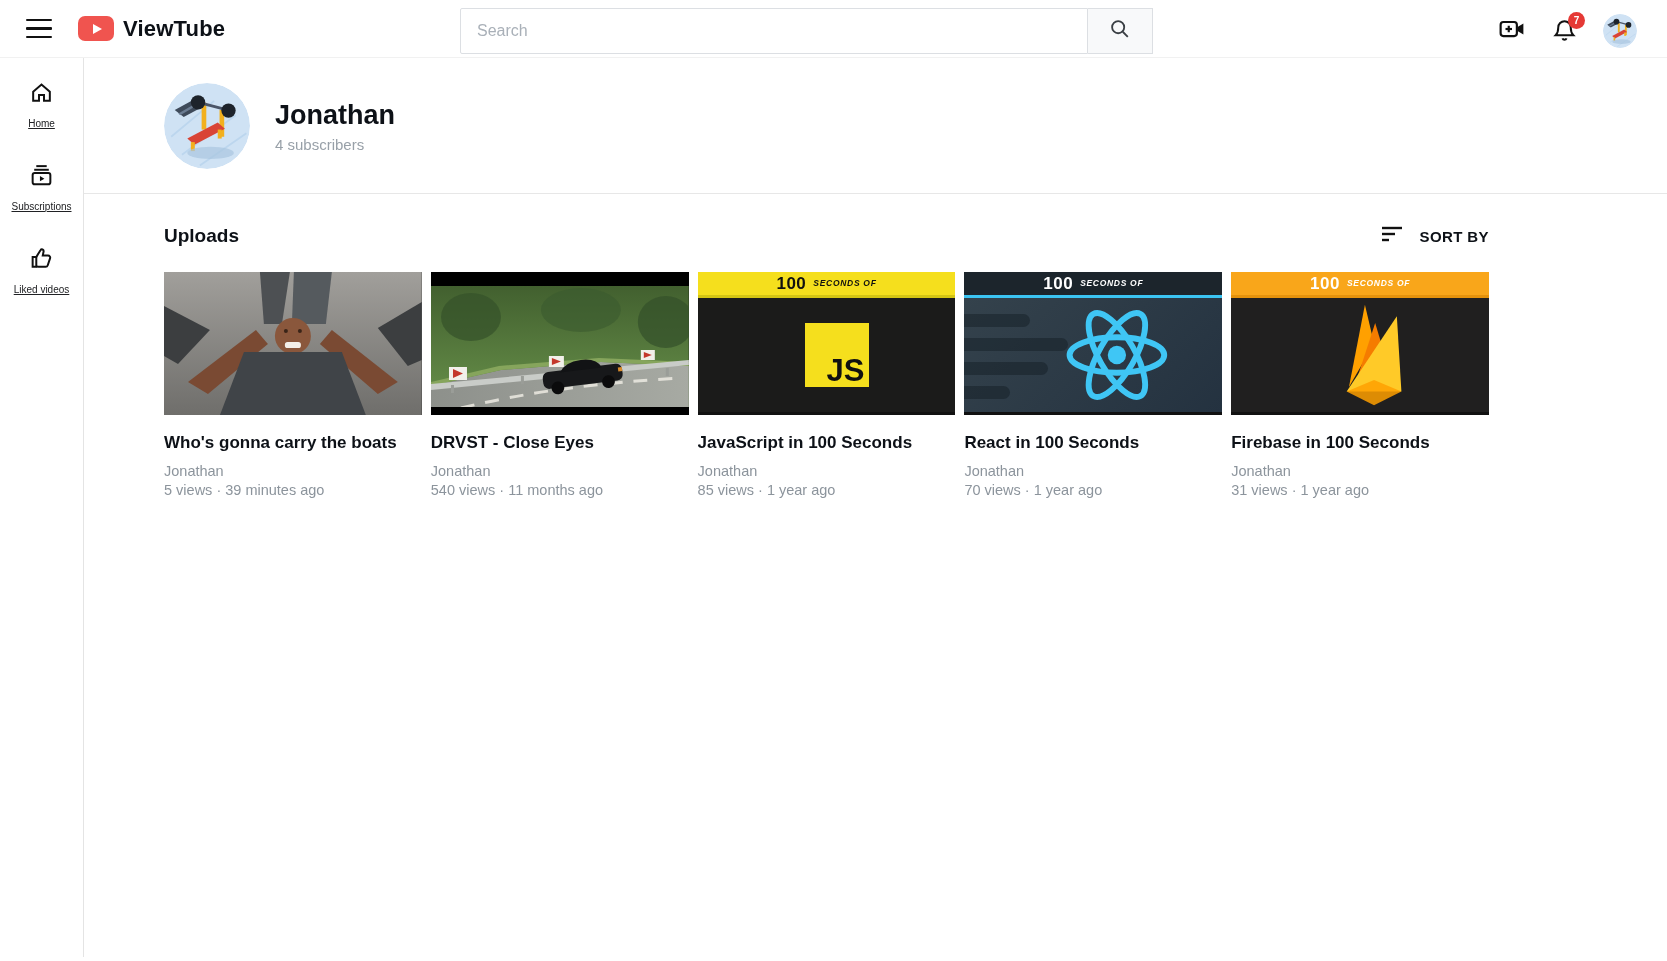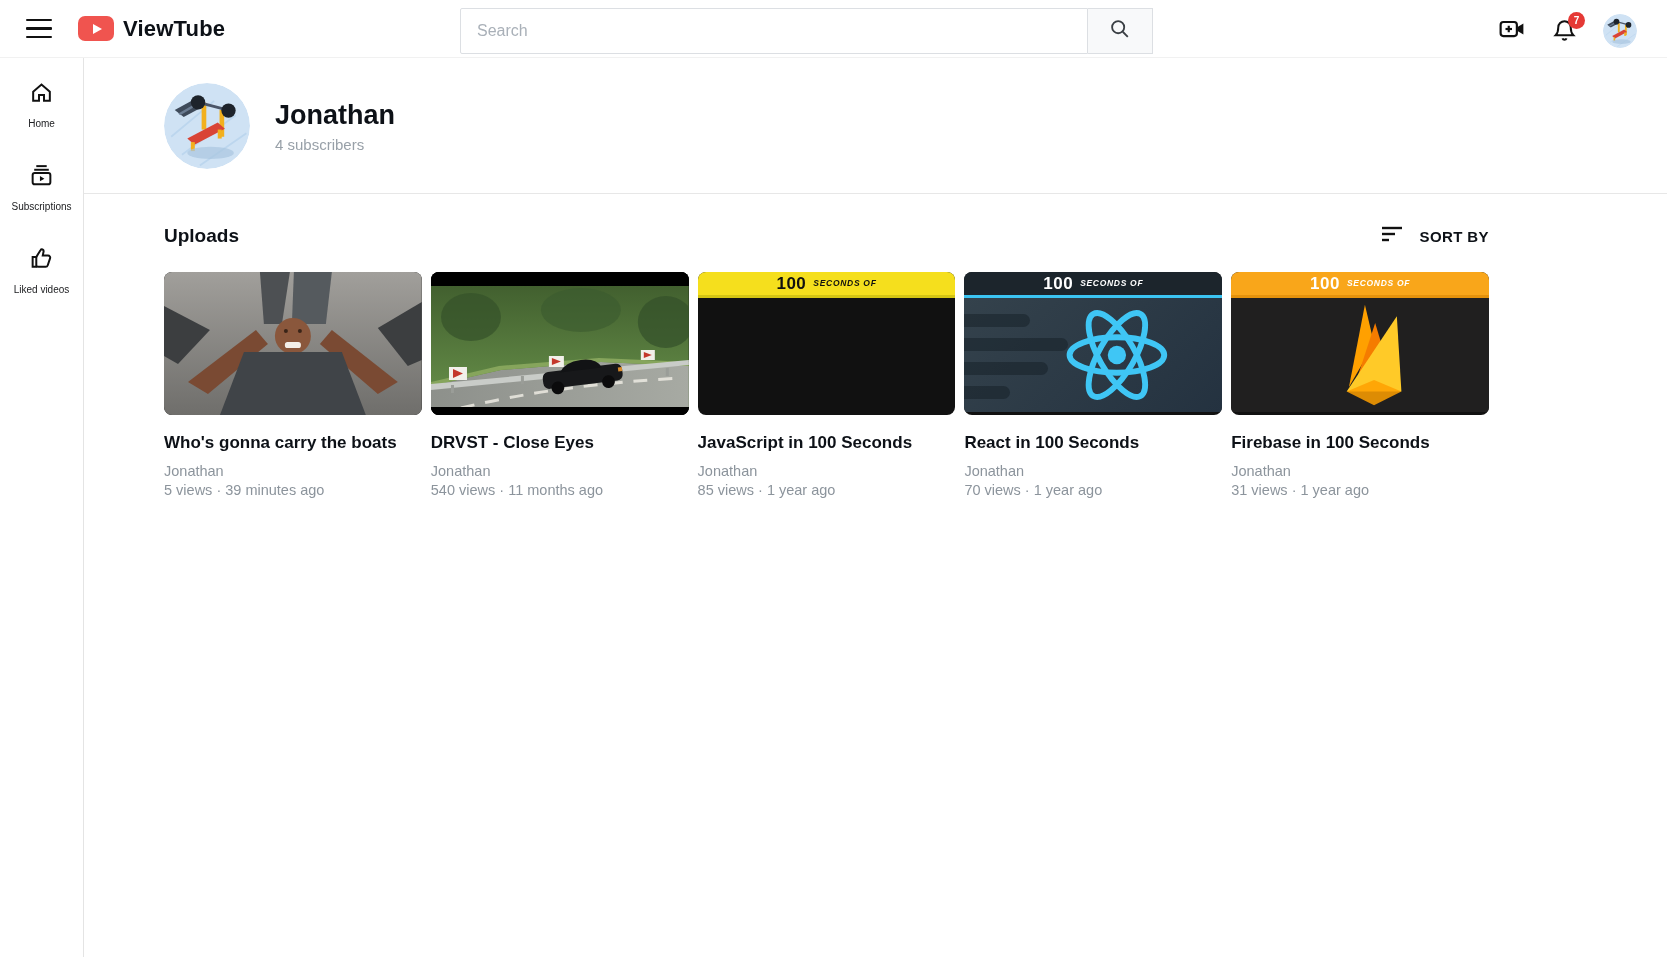--- a/index.html
+++ b/index.html
@@ -34,41 +34,41 @@
     background: #e53935; color: #fff; border-radius: 50%; font-size: 10px; font-weight: 700;
     display: flex; align-items: center; justify-content: center; line-height: 1; }
   .avatar-sm { width: 34px; height: 34px; border-radius: 50%; overflow: hidden; cursor: pointer; }
 
   
   .layout { display: flex; height: 899px; }
   .sidebar { width: 84px; border-right: 1px solid #e4e4e4; padding-top: 22px;
     display: flex; flex-direction: column; align-items: center; gap: 34px; background: #fff; }
   .side-item { display: flex; flex-direction: column; align-items: center; gap: 9px;
     cursor: pointer; color: #161616; }
-  .side-item .lbl { font-size: 10px; color: #202124; white-space: nowrap; }
+  .side-item .lbl { font-size: 10px; color: #202124; white-space: nowrap; text-decoration: underline; }
 
   
   .main { flex: 1; background: #fff; }
   .channel-row { display: flex; align-items: center; padding: 25px 0 24px 80px;
     border-bottom: 1px solid #e7e7e7; }
   .avatar-lg { width: 86px; height: 86px; border-radius: 50%; overflow: hidden; flex: 0 0 auto; }
   .channel-info { margin-left: 25px; display: flex; flex-direction: column; gap: 5px; }
   .channel-name { font-size: 27px; font-weight: 700; color: #0d1117; }
   .channel-subs { font-size: 15px; color: #98a0a8; }
 
   .uploads-head { display: flex; justify-content: space-between; align-items: center;
     padding: 30px 178px 24px 80px; }
   .uploads-title { font-size: 19px; font-weight: 700; color: #0d1117; }
   .sortby { display: flex; align-items: center; gap: 16px; cursor: pointer; }
   .sortby .txt { font-size: 15px; font-weight: 700; letter-spacing: 0.4px; color: #0d1117; }
 
   .grid { display: grid; grid-template-columns: repeat(5, 1fr); column-gap: 9px;
     padding: 0 178px 0 80px; }
   .card { cursor: pointer; }
-  .thumb { position: relative; width: 100%; height: 143px; overflow: hidden; background: #111; border-radius: 8px; }
+  .thumb { position: relative; width: 100%; height: 143px; overflow: hidden; background: #111; }
   .thumb svg { display: block; width: 100%; height: 100%; }
   .card-title { font-size: 17px; font-weight: 700; color: #0d1117; margin-top: 17px;
     line-height: 1.25; white-space: nowrap; overflow: hidden; }
   .card-channel { font-size: 14.5px; color: #8c949c; margin-top: 10px; }
   .card-meta { font-size: 14.5px; color: #8c949c; margin-top: 3px; }
 
   
   .banner { height: 26px; display: flex; align-items: center; justify-content: center;
     gap: 7px; }
   .banner .big { font-size: 17px; font-weight: 800; letter-spacing: 0.5px; line-height: 1; }
@@ -308,20 +308,25 @@
         <div class="card-channel">Jonathan</div>
         <div class="card-meta">540 views · 11 months ago</div>
       </div>
 
       <div class="card">
         <div class="thumb">
           <div class="banner banner-js">
             <span class="big">100</span>
             <span class="small">SECONDS OF</span>
           </div>
+          <div class="thumb-body body-js">
+            <div class="js-square">
+              <span class="js-txt">JS</span>
+            </div>
+          </div>
         </div>
         <div class="card-title">JavaScript in 100 Seconds</div>
         <div class="card-channel">Jonathan</div>
         <div class="card-meta">85 views · 1 year ago</div>
       </div>
 
       <div class="card">
         <div class="thumb">
           <div class="banner banner-react">
             <span class="big">100</span>

